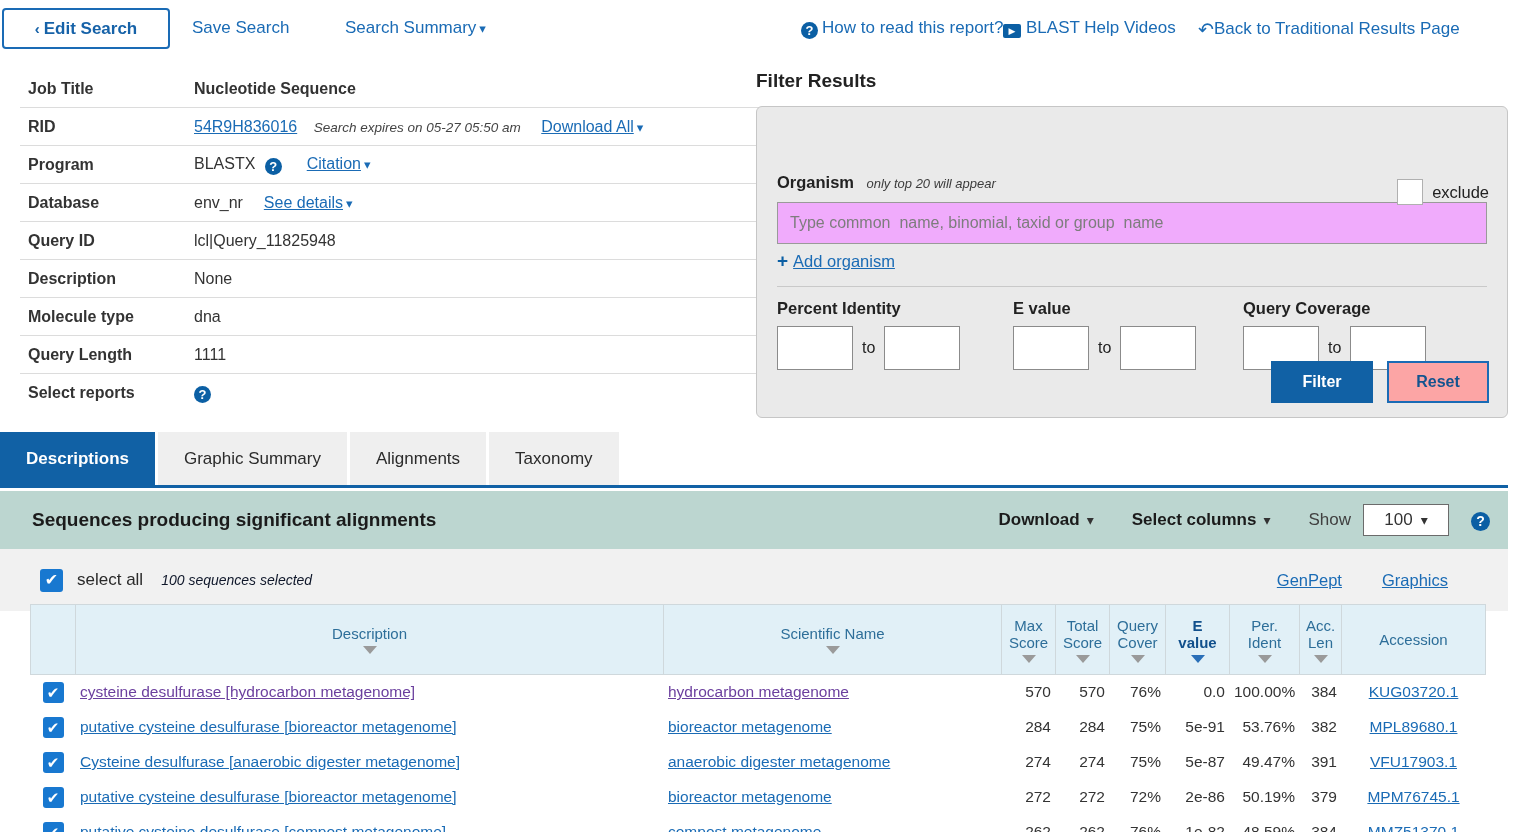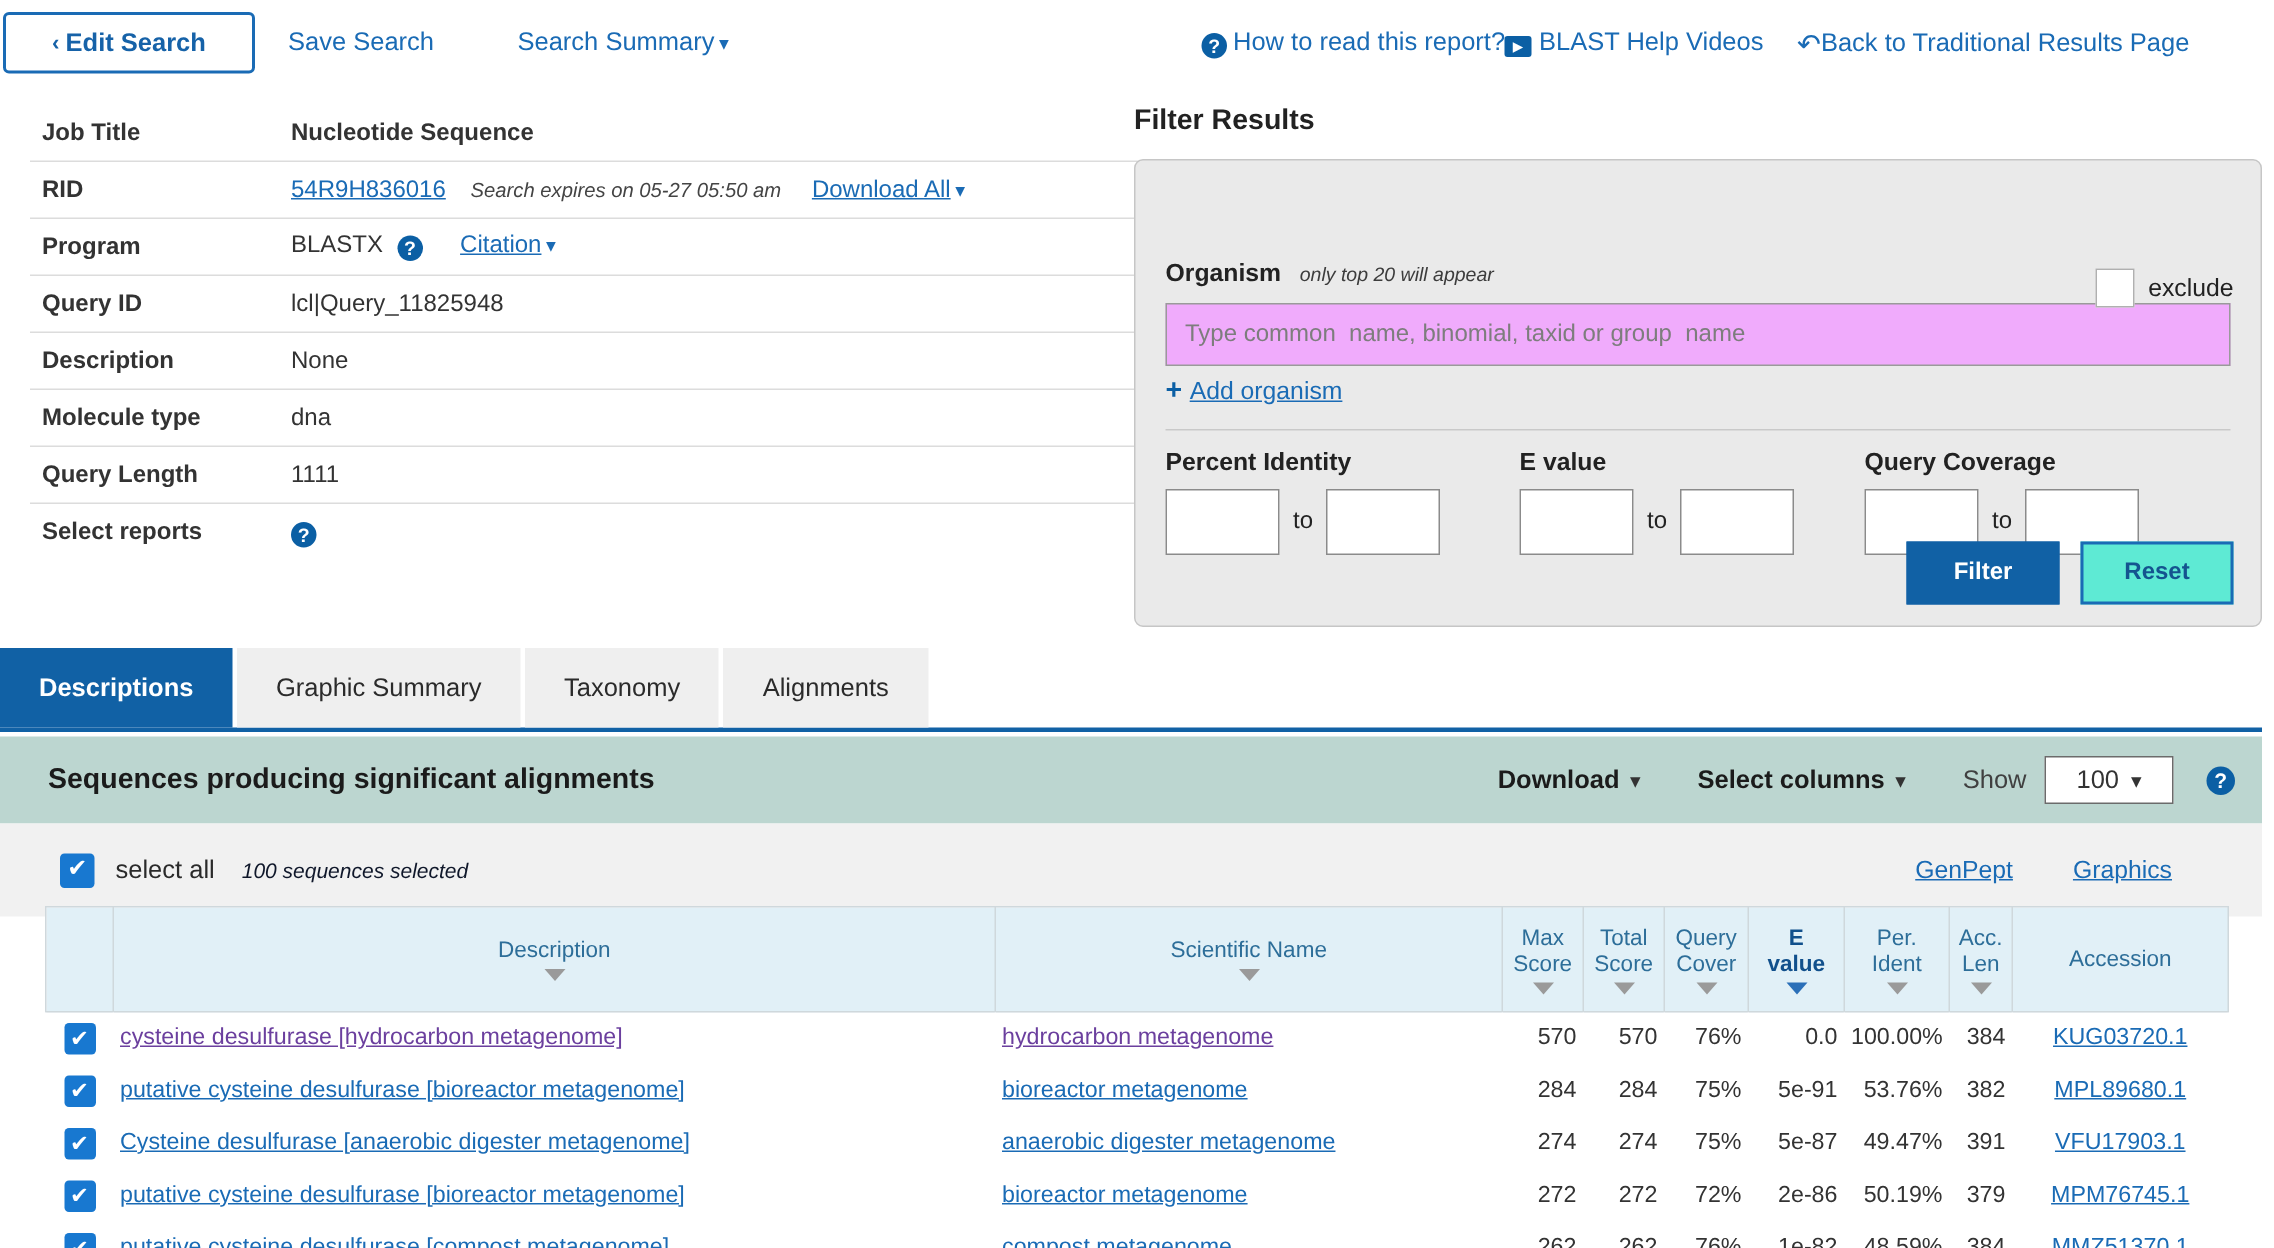--- a/index.html
+++ b/index.html
@@ -204,21 +204,21 @@
     background: #1161a5;
     color: #fff;
     border: 1px solid #1161a5;
     font-weight: bold; font-size: 16px;
     cursor: pointer;
     font-family: "Liberation Sans", sans-serif;
   }
   #reset-btn {
     width: 102px; height: 42px;
     margin-left: 14px;
-    background: #5eead4;
+    background: #fca5a5;
     color: #14548f;
     border: 2px solid #1a6bb5;
     font-weight: bold; font-size: 16px;
     cursor: pointer;
     font-family: "Liberation Sans", sans-serif;
   }
 
   
   #tabs {
     position: absolute;
@@ -423,20 +423,28 @@
   <div class="srow">
     <div class="slabel">Program</div>
     <div class="sval">
       <span>BLASTX</span>
       <span class="qmark" style="margin-left:5px;">?</span>
       <span class="sp12"></span>
       <a class="inline-link"><span>Citation</span></a><span class="caret-dn" style="color:#1a6bb5;">▾</span>
     </div>
   </div>
 
+  <div class="srow">
+    <div class="slabel">Database</div>
+    <div class="sval">
+      <span>env_nr</span>
+      <span class="sp12"></span>
+      <a class="inline-link"><span>See details</span></a><span class="caret-dn" style="color:#1a6bb5;">▾</span>
+    </div>
+  </div>
 
   <div class="srow">
     <div class="slabel">Query ID</div>
     <div class="sval">lcl|Query_11825948</div>
   </div>
 
   <div class="srow">
     <div class="slabel">Description</div>
     <div class="sval">None</div>
   </div>
@@ -507,22 +515,22 @@
     <div id="btn-row">
       <button id="filter-btn">Filter</button>
       <button id="reset-btn">Reset</button>
     </div>
   </div>
 </div>
 
 <div id="tabs">
   <div class="tab active">Descriptions</div>
   <div class="tab">Graphic Summary</div>
+  <div class="tab">Alignments</div>
   <div class="tab">Taxonomy</div>
-  <div class="tab">Alignments</div>
 </div>
 
 <div id="res-band">
   <div id="res-title">Sequences producing significant alignments</div>
   <div id="band-right">
     <span class="band-menu">
       <span>Download</span><span class="cv">▾</span>
     </span>
     <span class="band-menu">
       <span>Select columns</span><span class="cv">▾</span>

